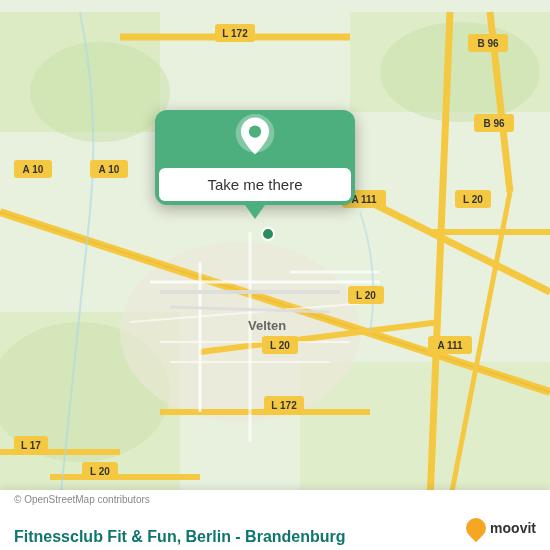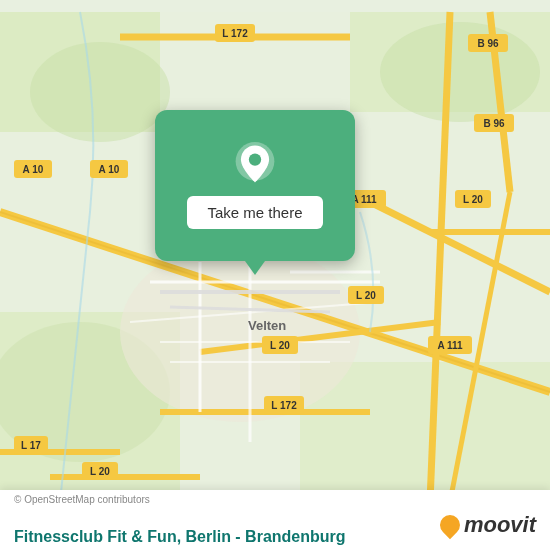--- a/index.html
+++ b/index.html
@@ -29,21 +29,21 @@
     }
 
     
     .popup-card {
       position: absolute;
       top: 110px;
       left: 155px;
       width: 200px;
       background: #4caf7d;
       border-radius: 12px;
-      padding: 32px;
+      padding: 4px;
       display: flex;
       flex-direction: column;
       align-items: center;
       box-shadow: 0 4px 15px rgba(0,0,0,0.3);
       z-index: 10;
     }
 
     .popup-card::after {
       content: '';
       position: absolute;
@@ -115,24 +115,23 @@
 
     .moovit-dot {
       width: 20px;
       height: 20px;
       background: #f5a623;
       border-radius: 50% 50% 50% 0;
       transform: rotate(-45deg);
     }
 
     .moovit-text {
-      font-size: 22px;
+      font-size: 14px;
       font-weight: bold;
       color: #333;
-      font-style: italic;
     }
   </style>
 </head>
 <body>
 
 <div id="map-container">
 
   <svg class="map-svg" viewBox="0 0 550 490" xmlns="http://www.w3.org/2000/svg">
 
     <rect width="550" height="490" fill="#e8f0de"></rect>

